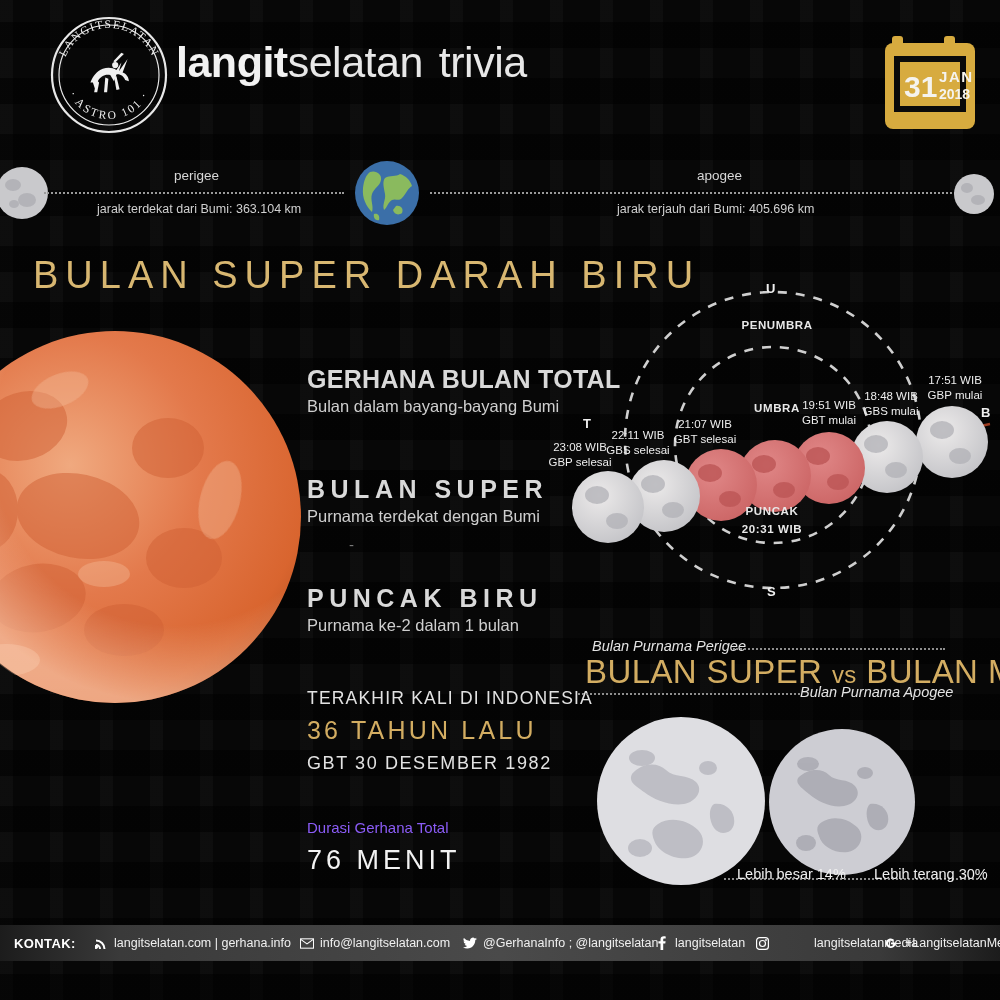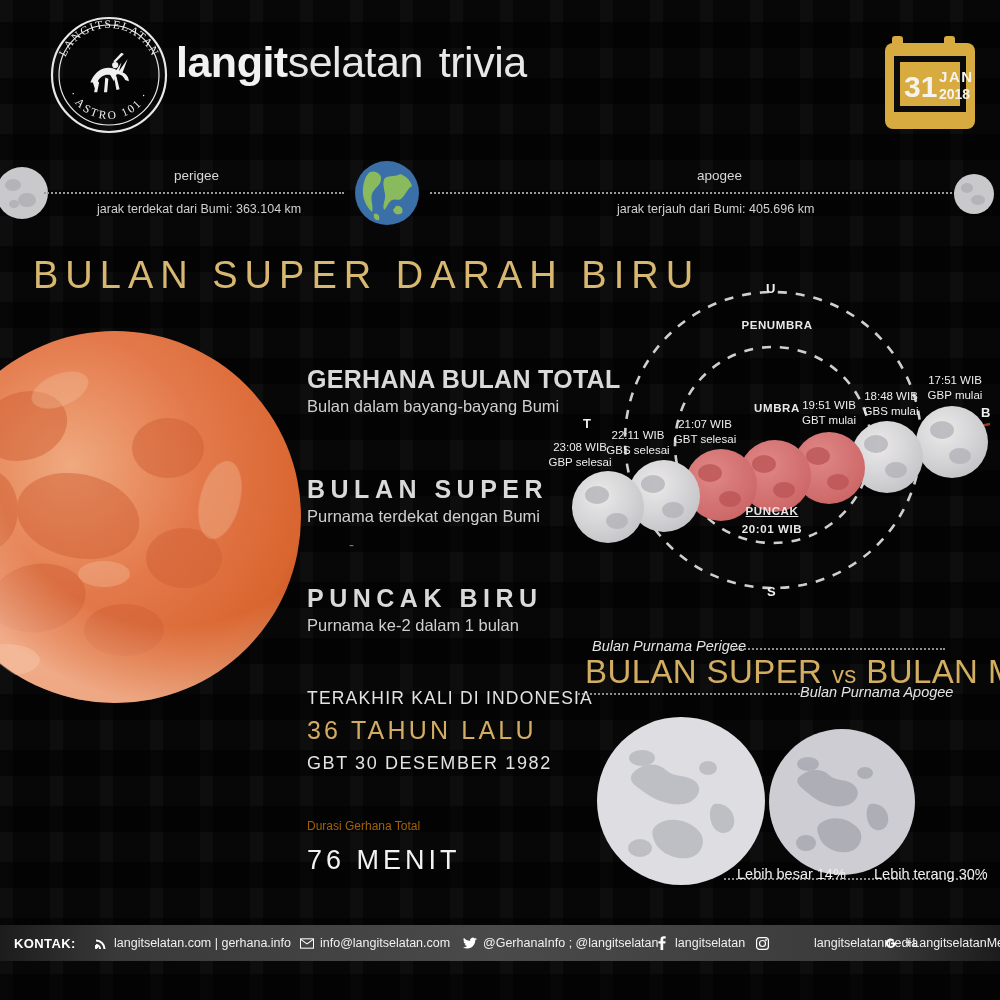--- a/index.html
+++ b/index.html
@@ -39,21 +39,21 @@
   
   #bloodmoon{left:-72px;top:330px;width:374px;height:374px;border-radius:50%;}
 
   
   .h1b{font-size:25px;font-weight:bold;color:#d9d9d9;letter-spacing:.3px;white-space:nowrap;}
   .h1s{font-size:25px;font-weight:bold;color:#d9d9d9;letter-spacing:5.5px;white-space:nowrap;}
   .sub{font-size:16.5px;color:#cfcfcf;white-space:nowrap;font-weight:400;}
   .capw{font-size:17.5px;color:#e2e2e2;letter-spacing:1.2px;white-space:nowrap;}
   .capgold{font-size:25px;color:#d3ad62;letter-spacing:3.2px;white-space:nowrap;}
   .capwhite{font-size:18px;color:#e2e2e2;letter-spacing:1.6px;white-space:nowrap;}
-  .durlbl{font-size:12px;color:#a16207;white-space:nowrap;}
+  .durlbl{font-size:15px;color:#8b5cf6;white-space:nowrap;}
   .durval{font-size:27px;color:#f2f2f2;letter-spacing:4px;white-space:nowrap;}
   .tinydash{color:#7a7a7a;font-size:15px;}
 
   
   .dlabel{font-size:11.5px;color:#e8e8e8;font-weight:bold;letter-spacing:.6px;text-align:center;white-space:nowrap;line-height:14px;}
   .dcard{font-size:11.5px;color:#ededed;line-height:14.5px;white-space:nowrap;text-align:center;}
   .axis{font-size:13px;color:#efefef;font-weight:bold;}
 
   
   #vstitle{font-size:33px;color:#d3ad62;letter-spacing:.4px;white-space:nowrap;}
@@ -251,22 +251,22 @@
     </g>
   </svg>
 
   <div class="abs axis" style="left:766px;top:281px;">U</div>
   <div class="abs axis" style="left:767px;top:584px;">S</div>
   <div class="abs axis" style="left:583px;top:416px;">T</div>
   <div class="abs axis" style="left:981px;top:405px;">B</div>
 
   <div class="abs dlabel" style="left:702px;top:318px;width:150px;">PENUMBRA</div>
   <div class="abs dlabel" style="left:702px;top:369px;width:150px;margin-top:32px;">UMBRA</div>
-  <div class="abs dlabel" style="left:717px;top:504px;width:110px;text-decoration:underline;">PUNCAK</div>
-  <div class="abs dlabel" style="left:717px;top:522px;width:110px;">20:01 WIB</div>
+  <div class="abs dlabel" style="left:717px;top:504px;width:110px;">PUNCAK</div>
+  <div class="abs dlabel" style="left:717px;top:522px;width:110px;">20:31 WIB</div>
 
   <div class="abs dcard" style="left:909px;top:373px;width:92px;">
     <div>17:51 WIB</div>
     <div>GBP mulai</div>
   </div>
   <div class="abs dcard" style="left:845px;top:389px;width:92px;">
     <div>18:48 WIB</div>
     <div>GBS mulai</div>
   </div>
   <div class="abs dcard" style="left:783px;top:398px;width:92px;">

